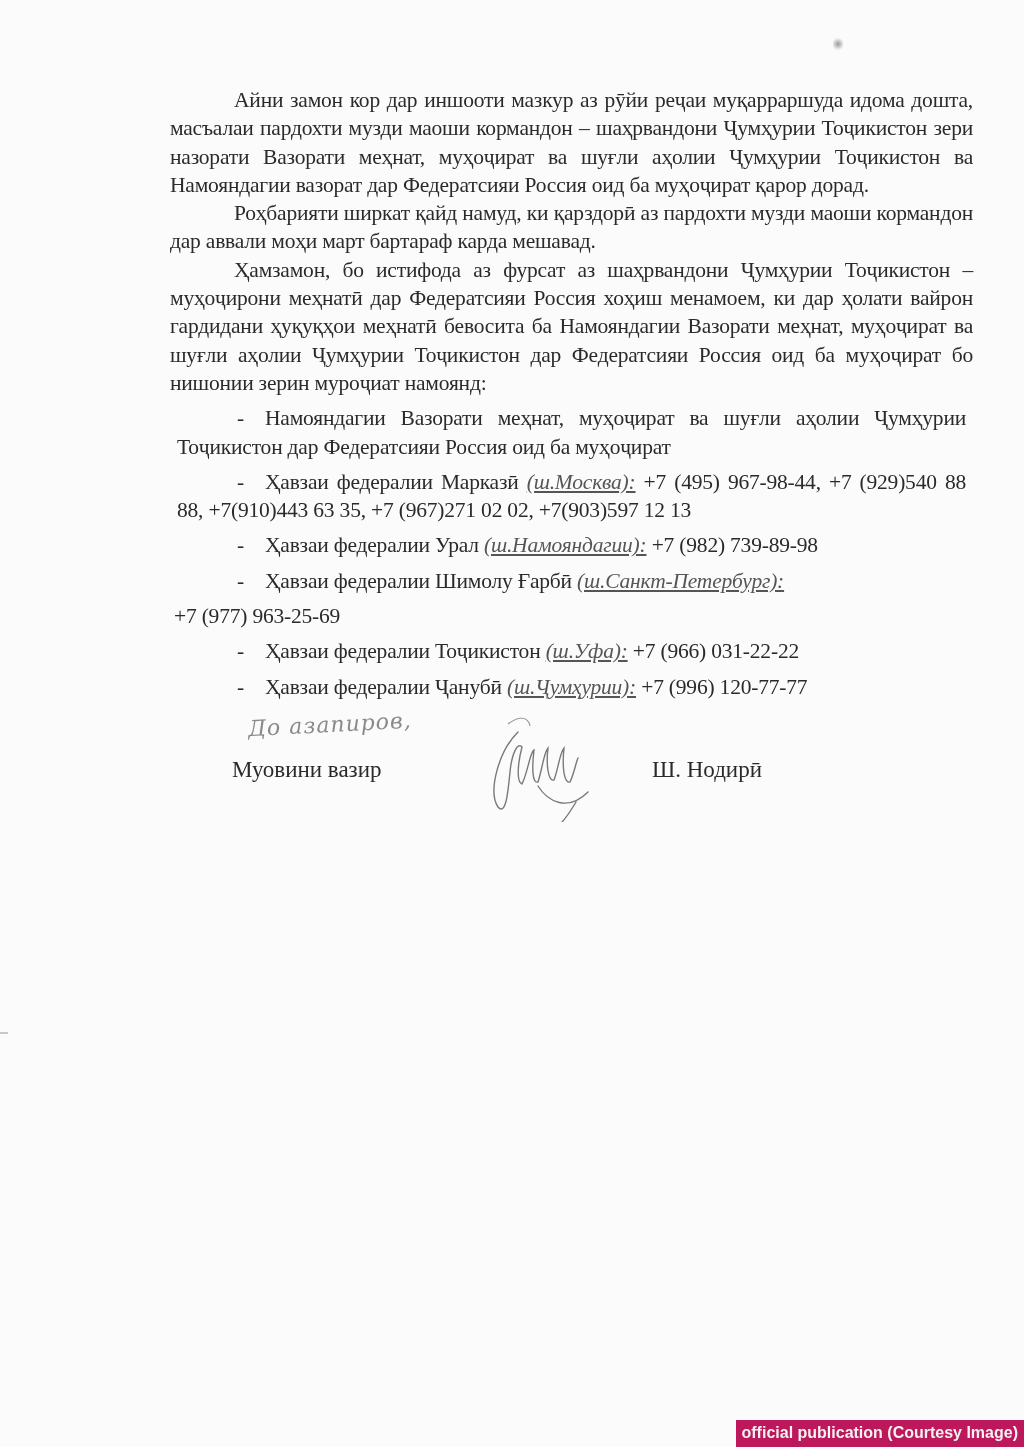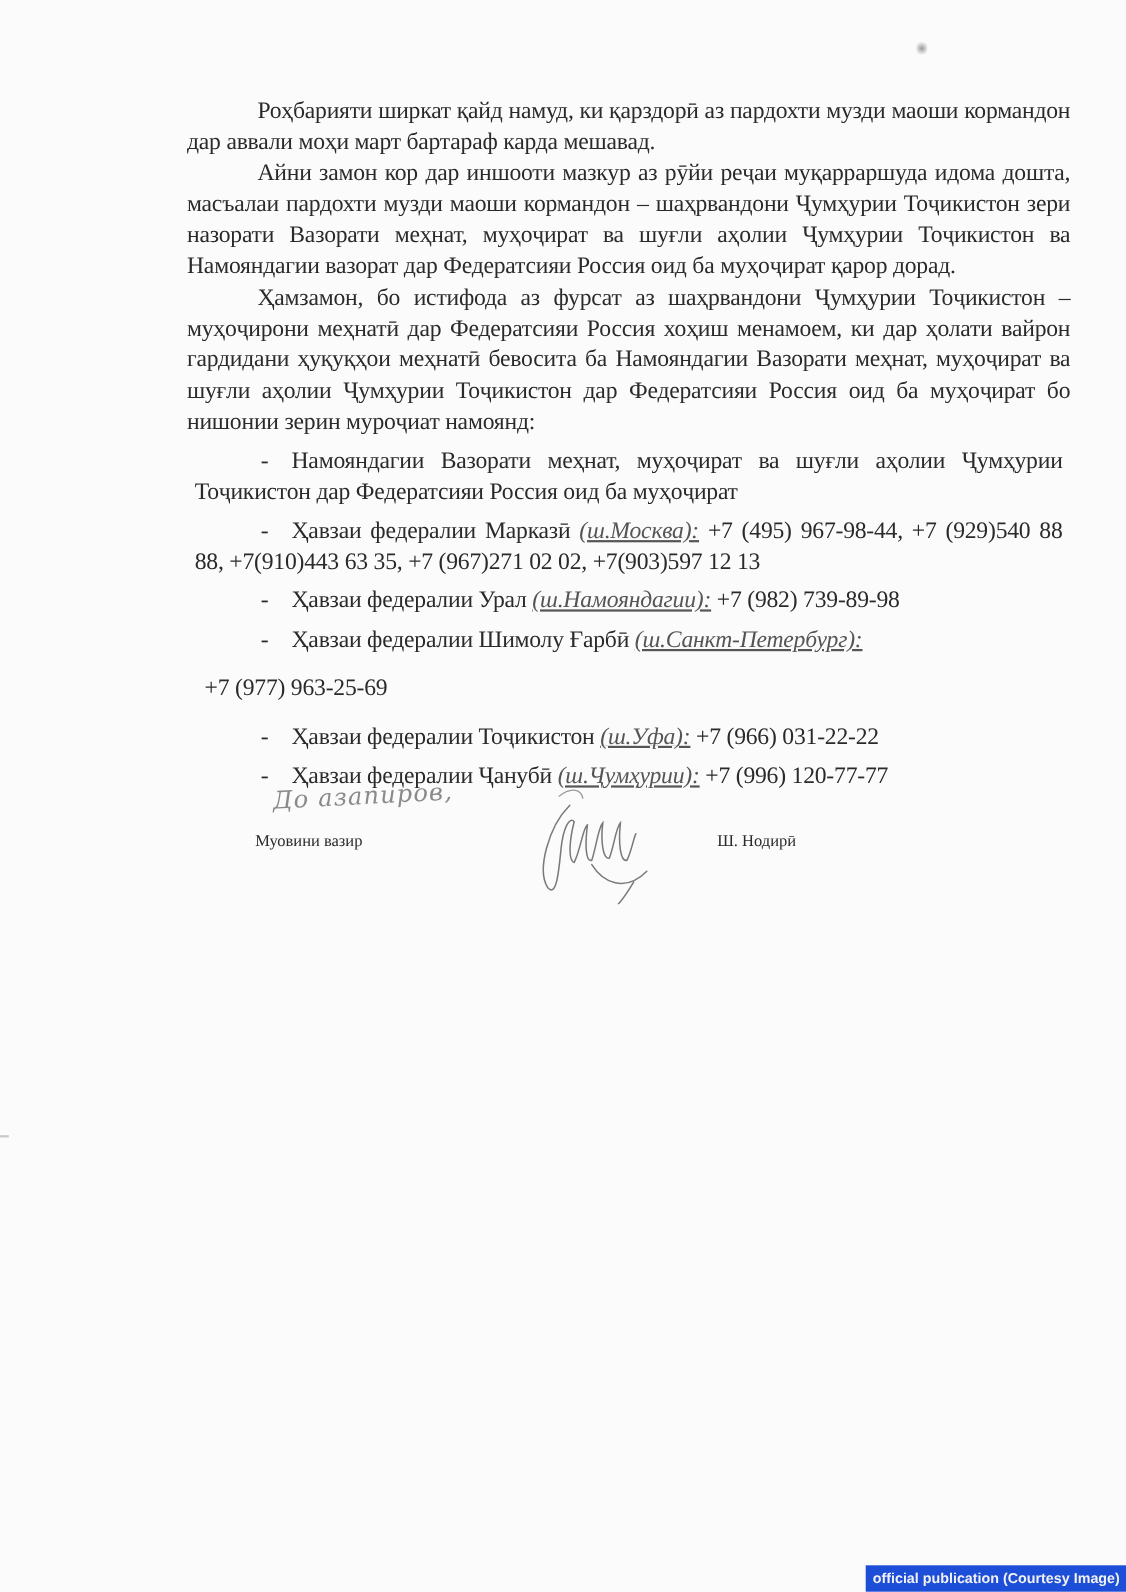--- a/index.html
+++ b/index.html
@@ -56,30 +56,30 @@
       display: inline-block;
       width: 28px;
       text-indent: 0;
     }
     .it {
       font-style: italic;
       color: #555;
       text-decoration: underline;
     }
     .phones-cont {
-      margin: 16px;
+      margin: 4px;
       text-indent: 0;
     }
     .sign-row {
       position: absolute;
       top: 757px;
       left: 232px;
       width: 600px;
       height: 30px;
-      font-size: 15px;
+      font-size: 23px;
     }
     .sign-title {
       position: absolute;
       left: 0; top: 0;
     }
     .sign-name {
       position: absolute;
       left: 420px; top: 0;
     }
     .handwriting {
@@ -97,39 +97,39 @@
       position: absolute;
       left: 478px;
       top: 712px;
       width: 130px;
       height: 110px;
     }
     .caption {
       position: absolute;
       right: 0;
       bottom: 0;
-      background: #1d4ed8;
+      background: #be185d;
       color: #f2f2f2;
       font-family: "Liberation Sans", "DejaVu Sans", sans-serif;
       font-weight: bold;
-      font-size: 13px;
+      font-size: 16px;
       padding: 4px 6px 5px 6px;
       white-space: nowrap;
     }
   </style>
 </head>
 <body>
 
 <div class="page">
   <div class="speck"></div>
   <div class="edge-mark"></div>
 
   <div class="body-text">
+    <p class="para">Айни замон кор дар иншооти мазкур аз рӯйи реҷаи муқарраршуда идома дошта, масъалаи пардохти музди маоши кормандон – шаҳрвандони Ҷумҳурии Тоҷикистон зери назорати Вазорати меҳнат, муҳоҷират ва шуғли аҳолии Ҷумҳурии Тоҷикистон ва Намояндагии вазорат дар Федератсияи Россия оид ба муҳоҷират қарор дорад.</p>
     <p class="para">Роҳбарияти ширкат қайд намуд, ки қарздорӣ аз пардохти музди маоши кормандон дар аввали моҳи март бартараф карда мешавад.</p>
-    <p class="para">Айни замон кор дар иншооти мазкур аз рӯйи реҷаи муқарраршуда идома дошта, масъалаи пардохти музди маоши кормандон – шаҳрвандони Ҷумҳурии Тоҷикистон зери назорати Вазорати меҳнат, муҳоҷират ва шуғли аҳолии Ҷумҳурии Тоҷикистон ва Намояндагии вазорат дар Федератсияи Россия оид ба муҳоҷират қарор дорад.</p>
     <p class="para">Ҳамзамон, бо истифода аз фурсат аз шаҳрвандони Ҷумҳурии Тоҷикистон – муҳоҷирони меҳнатӣ дар Федератсияи Россия хоҳиш менамоем, ки дар ҳолати вайрон гардидани ҳуқуқҳои меҳнатӣ бевосита ба Намояндагии Вазорати меҳнат, муҳоҷират ва шуғли аҳолии Ҷумҳурии Тоҷикистон дар Федератсияи Россия оид ба муҳоҷират бо нишонии зерин муроҷиат намоянд:</p>
 
     <p class="list-item">
       <span class="dash">-</span><span>Намояндагии Вазорати меҳнат, муҳоҷират ва шуғли аҳолии Ҷумҳурии Тоҷикистон дар Федератсияи Россия оид ба муҳоҷират</span>
     </p>
 
     <p class="list-item">
       <span class="dash">-</span><span>Ҳавзаи федералии Марказӣ</span>
       <span class="it">(ш.Москва):</span>
       <span>+7 (495) 967-98-44, +7 (929)540 88 88, +7(910)443 63 35, +7 (967)271 02 02, +7(903)597 12 13</span>

